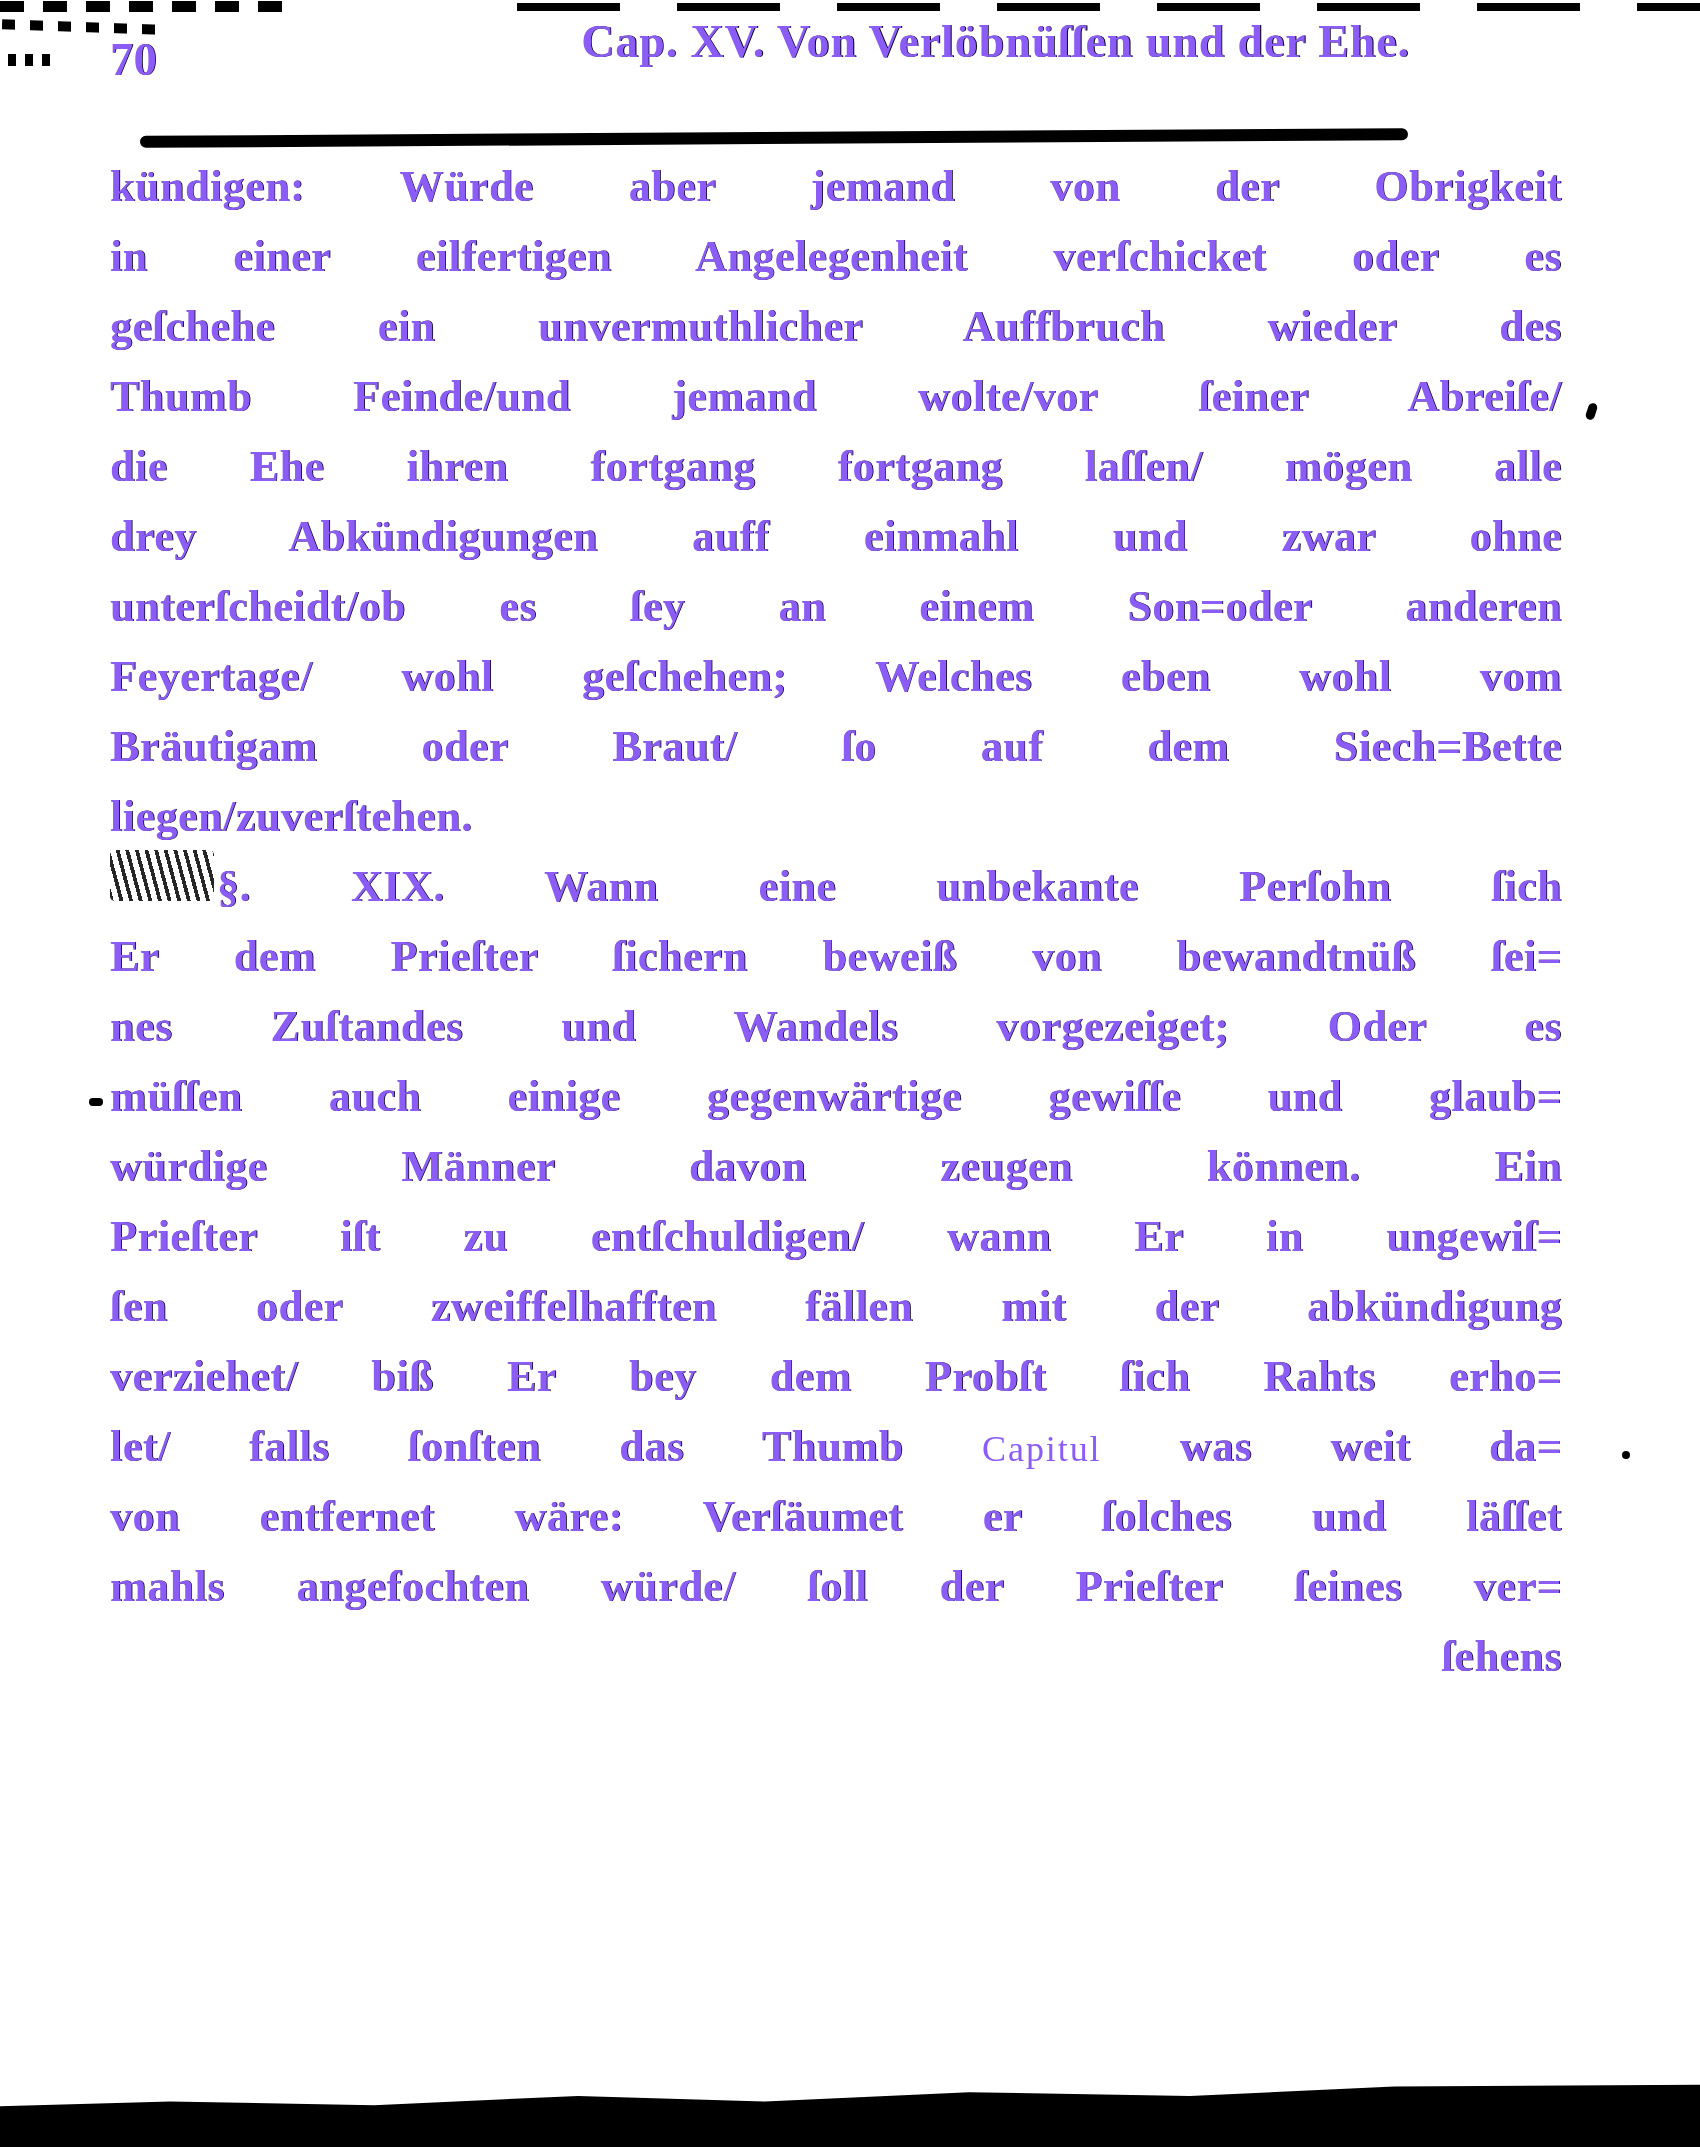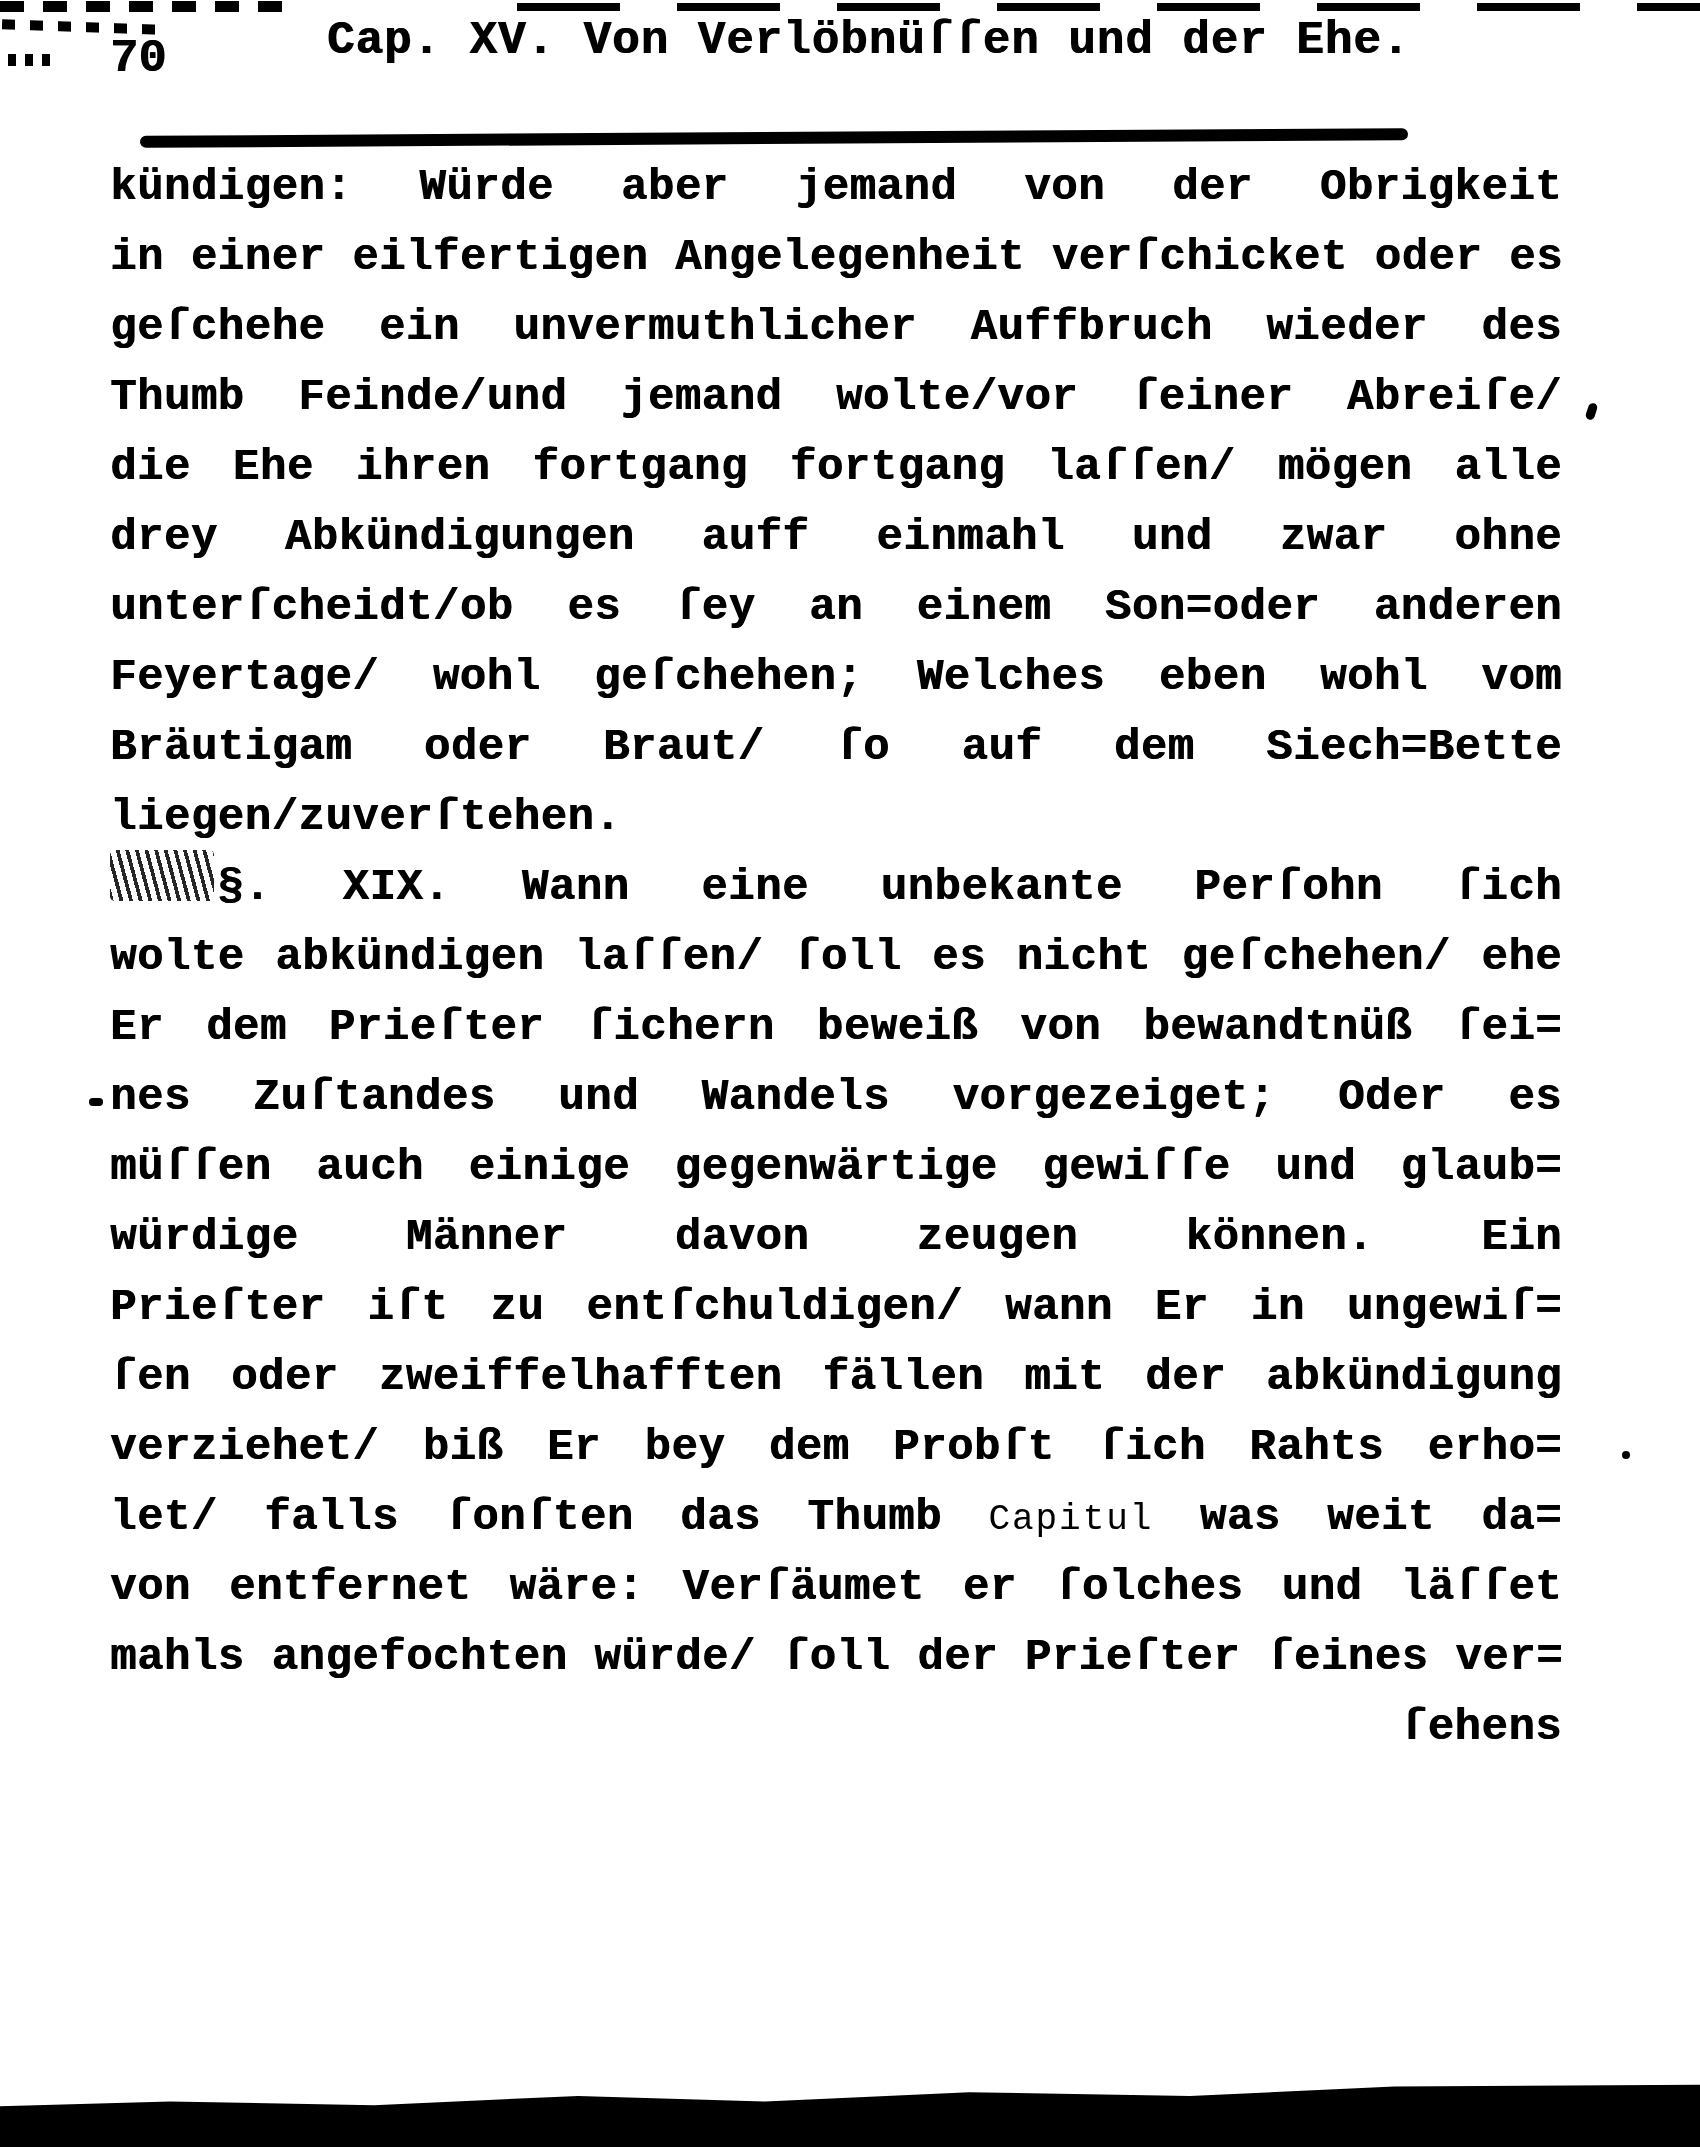--- a/index.html
+++ b/index.html
@@ -1,21 +1,21 @@
 <!DOCTYPE html>
 <html style="font-size:15px"><head>
 <meta charset="utf-8">
 <style>
   html,body{margin:0;padding:0;background:#ffffff;}
   .page{
     position:relative;
     width:1700px;height:2148px;
     background:#ffffff;
-    color:#000000;
-    font-family:Liberation Mono, monospace;
+    color:#8b5cf6;
+    font-family:Liberation Serif, serif;
     overflow:hidden;
   }
   
   .pagenum{
     position:absolute;left:110px;top:32px;
     font-size:47px;font-weight:bold;
     text-shadow:0.7px 0 0 #000;
   }
   .running-title{
     position:absolute;left:231px;top:15px;width:1179px;
@@ -107,21 +107,20 @@
     <div class="line">in einer eilfertigen Angelegenheit verſchicket oder es</div>
     <div class="line">geſchehe ein unvermuthlicher Auffbruch wieder des</div>
     <div class="line">Thumb Feinde/und jemand wolte/vor ſeiner Abreiſe/</div>
     <div class="line">die Ehe ihren fortgang fortgang laſſen/ mögen alle</div>
     <div class="line">drey Abkündigungen auff einmahl und zwar ohne</div>
     <div class="line">unterſcheidt/ob es ſey an einem Son=oder anderen</div>
     <div class="line">Feyertage/ wohl geſchehen; Welches eben wohl vom</div>
     <div class="line">Bräutigam oder Braut/ ſo auf dem Siech=Bette</div>
     <div class="line short">liegen/zuverſtehen.</div>
     <div class="line indent">§. XIX. Wann eine unbekante Perſohn ſich</div>
-    <div class="line">wolte abkündigen laſſen/ ſoll es nicht geſchehen/ ehe</div>
     <div class="line">Er dem Prieſter ſichern beweiß von bewandtnüß ſei=</div>
     <div class="line">nes Zuſtandes und Wandels vorgezeiget; Oder es</div>
     <div class="line">müſſen auch einige gegenwärtige gewiſſe und glaub=</div>
     <div class="line">würdige Männer davon zeugen können. Ein</div>
     <div class="line">Prieſter iſt zu entſchuldigen/ wann Er in ungewiſ=</div>
     <div class="line">ſen oder zweiffelhafften fällen mit der abkündigung</div>
     <div class="line">verziehet/ biß Er bey dem Probſt ſich Rahts erho=</div>
     <div class="line"><span>let/ falls ſonſten das Thumb </span><span class="antiqua">Capitul</span><span> was weit da=</span></div>
     <div class="line">von entfernet wäre: Verſäumet er ſolches und läſſet</div>
     <div class="line">mahls angefochten würde/ ſoll der Prieſter ſeines ver=</div>

